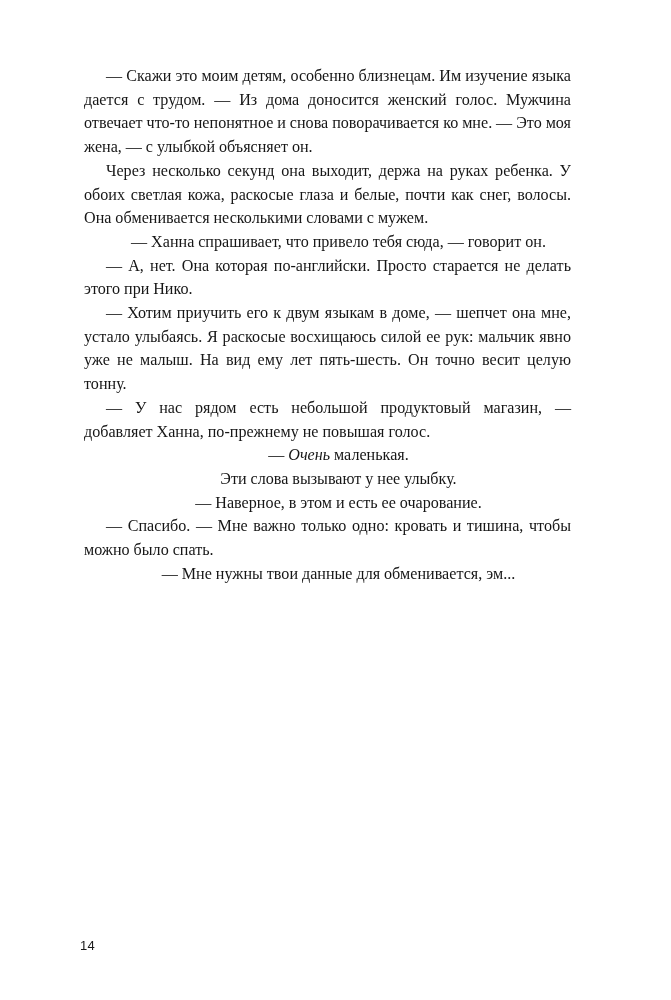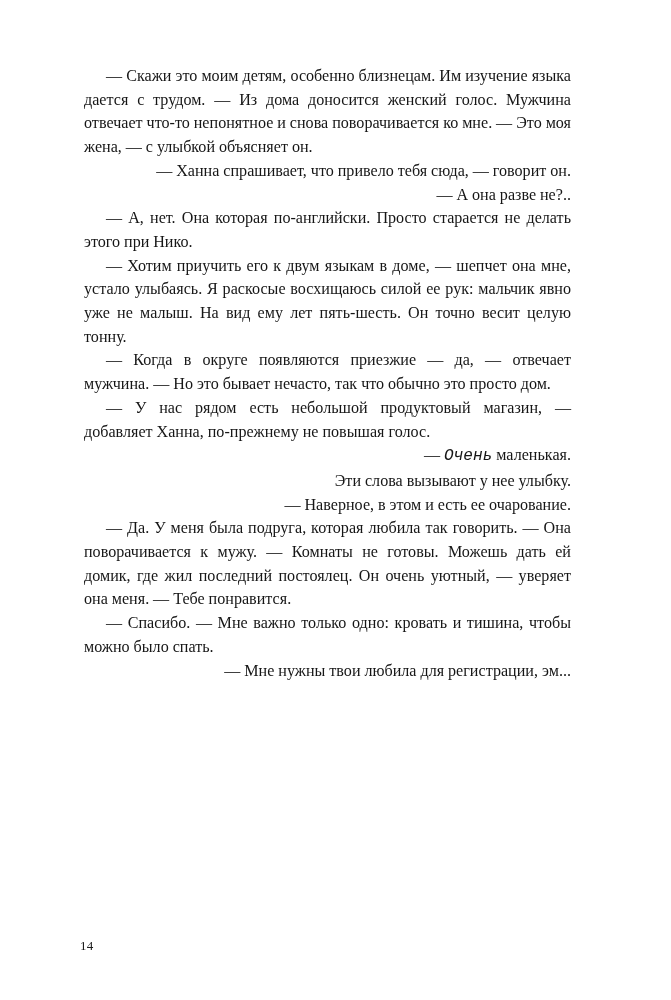--- a/index.html
+++ b/index.html
@@ -28,56 +28,53 @@
     color: #161616;
     text-align: justify;
     text-justify: inter-word;
     text-indent: 22px;
     -webkit-hyphens: manual;
     hyphens: manual;
     word-spacing: -0.1px;
     letter-spacing: 0.01px;
   }
   p.para.last-short {
-    text-align: right;
+    text-align: center;
   }
   i.em-word {
     font-style: italic;
-    font-family: Liberation Mono, monospace;
   }
   .page-number {
     position: absolute;
     left: 80px;
     top: 938px;
-    font-family: Liberation Serif, serif;
+    font-family: Liberation Sans, sans-serif;
     font-size: 13px;
     color: #1a1a1a;
     letter-spacing: 0.2px;
   }
 </style>
 </head>
 <body>
 
 <div class="page">
 
   <div class="text-column">
 
     <p class="para">— Скажи это моим детям, особенно близнецам. Им изучение языка дается с трудом. — Из дома доносится женский голос. Мужчина отвечает что-то непонятное и снова поворачивается ко мне. — Это моя жена, — с улыбкой объясняет он.</p>
+    <p class="para">Через несколько секунд она выходит, держа на руках ребенка. У обоих светлая кожа, раскосые глаза и белые, почти как снег, волосы. Она обменивается несколькими словами с мужем.</p>
     <p class="para last-short">— Ханна спрашивает, что привело тебя сюда, — говорит он.</p>
-    <p class="para last-short">— А она разве не?..</p>
     <p class="para">— А, нет. Она которая по-английски. Просто старается не делать этого при Нико.</p>
     <p class="para">— Хотим приучить его к двум языкам в доме, — шепчет она мне, устало улыбаясь. Я раскосые восхищаюсь силой ее рук: мальчик явно уже не малыш. На вид ему лет пять-шесть. Он точно весит целую тонну.</p>
-    <p class="para">— Когда в округе появляются приезжие — да, — отвечает мужчина. — Но это бывает нечасто, так что обычно это просто дом.</p>
     <p class="para">— У нас рядом есть небольшой продуктовый магазин, — добавляет Ханна, по-прежнему не повышая голос.</p>
 
     <p class="para last-short"><span>— </span><i class="em-word">Очень</i><span> маленькая.</span></p>
 
     <p class="para last-short">Эти слова вызывают у нее улыбку.</p>
     <p class="para last-short">— Наверное, в этом и есть ее очарование.</p>
-    <p class="para">— Да. У меня была подруга, которая любила так говорить. — Она поворачивается к мужу. — Комнаты не готовы. Можешь дать ей домик, где жил последний постоялец. Он очень уютный, — уверяет она меня. — Тебе понравится.</p>
     <p class="para">— Спасибо. — Мне важно только одно: кровать и тишина, чтобы можно было спать.</p>
-    <p class="para last-short">— Мне нужны твои любила для регистрации, эм...</p>
+    <p class="para last-short">— Мне нужны твои данные для обменивается, эм...</p>
 
   </div>
 
   <div class="page-number">14</div>
 
 </div>
 
 </body></html>

